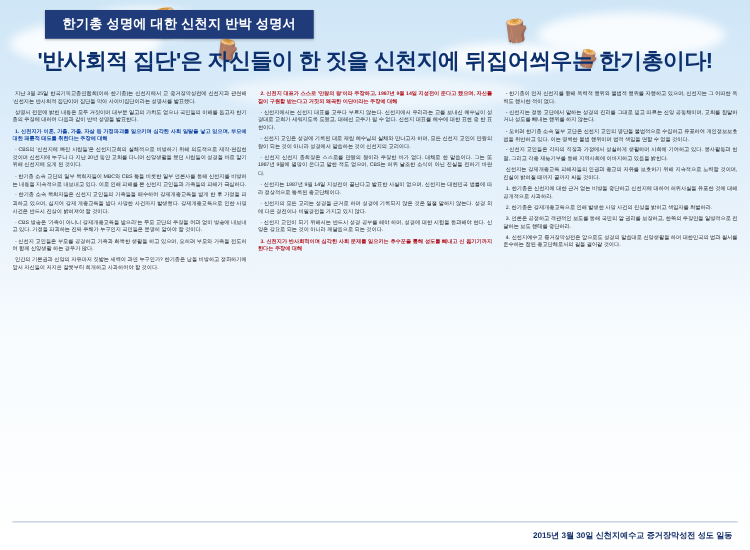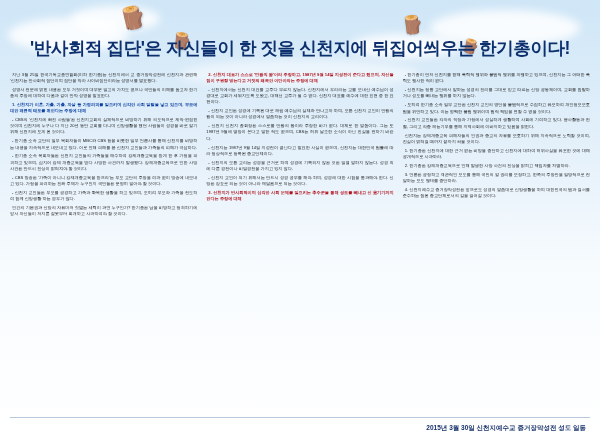--- a/index.html
+++ b/index.html
@@ -139,20 +139,21 @@
   <div class="cloud c2"></div>
   <div class="cloud c3"></div>
   <div class="cloud c4"></div>
   <div class="cloud c5"></div>
 
   <div class="dove d1">🪵</div>
   <div class="dove d2">🪵</div>
   <div class="dove d3">🪵</div>
   <div class="dove d4">🪵</div>
 
+  <div class="ribbon">한기총 성명에 대한 신천지 반박 성명서</div>
 
   <div class="headline">'반사회적 집단'은 자신들이 한 짓을 신천지에 뒤집어씌우는 한기총이다!</div>
 
   <div class="body-wrap">
     <div class="col" id="col-0">
         <p>지난 3월 25일 한국기독교총연합회(이하 한기총)는 신천지에서 교 중거장막성전에 신천지과 관련해 '신천지는 반사회적 집단이며 집단을 막아 사이비집단이라는 성명서를 발표했다.</p>
         <p>성명서 전문에 밝힌 내용은 모두 거짓이며 대부분 일고의 가치도 없으나 국민들의 이해를 돕고자 한기총의 주장에 대하여 다음과 같이 반박 성명을 발표한다.</p>
         <p class="sub">1. 신천지가 이혼, 가출, 가출, 자살 등 가정파괴를 일으키며 심각한 사회 일탈을 낳고 있으며, 부모에 대한 패륜적 태도를 취한다는 주장에 대해</p>
         <p class="dash">- CBS의 '신천지에 빠진 사람들'은 신천지교회의 실체적으로 비방하기 위해 의도적으로 제작·편집한 것이며 신천지에 누구나 다 지난 20년 동안 교회를 다니며 신앙생활을 했던 사람들이 성경을 바로 알기 위해 신천지에 오게 된 것이다.</p>
         <p class="dash">- 한기총 소속 교단의 일부 목회자들이 MBC와 CBS 등을 비롯한 일부 언론사를 통해 신천지를 비방하는 내용을 지속적으로 내보내고 있다. 이로 인해 피해를 본 신천지 교인들과 가족들의 피해가 극심하다.</p>

